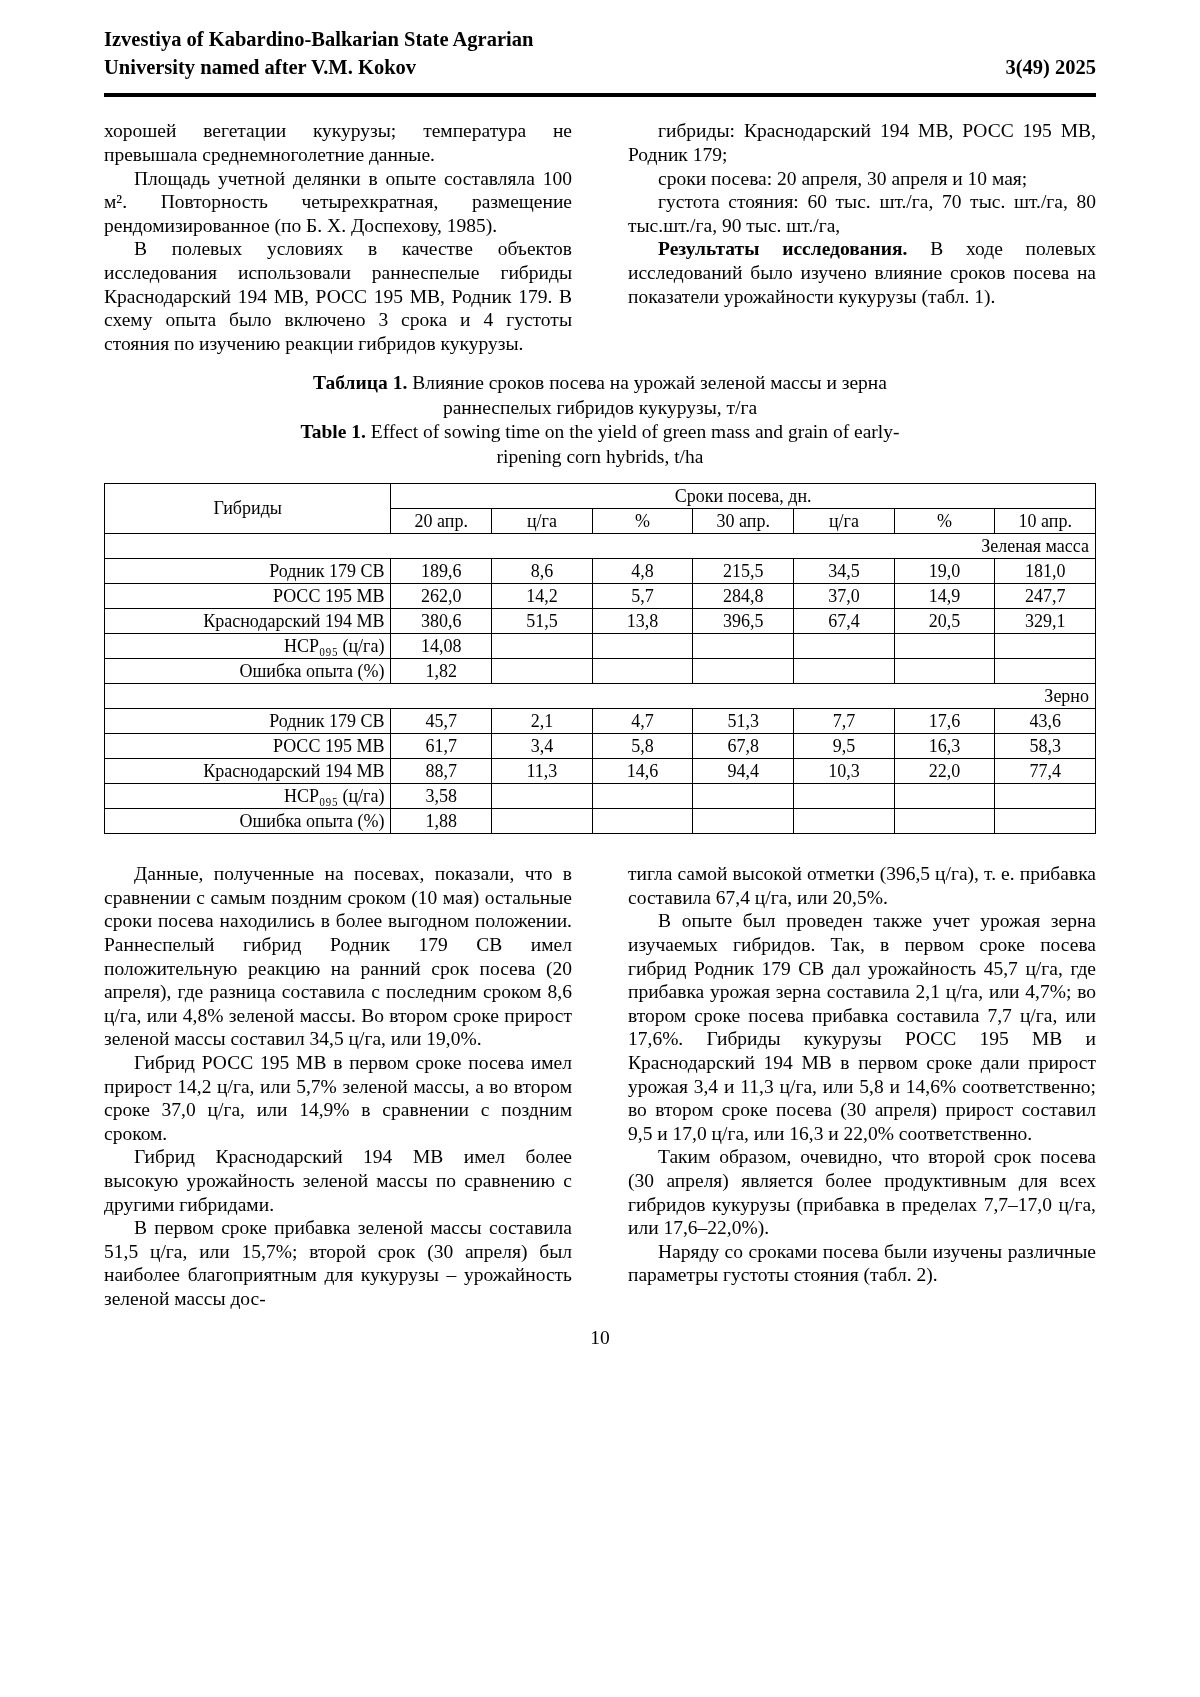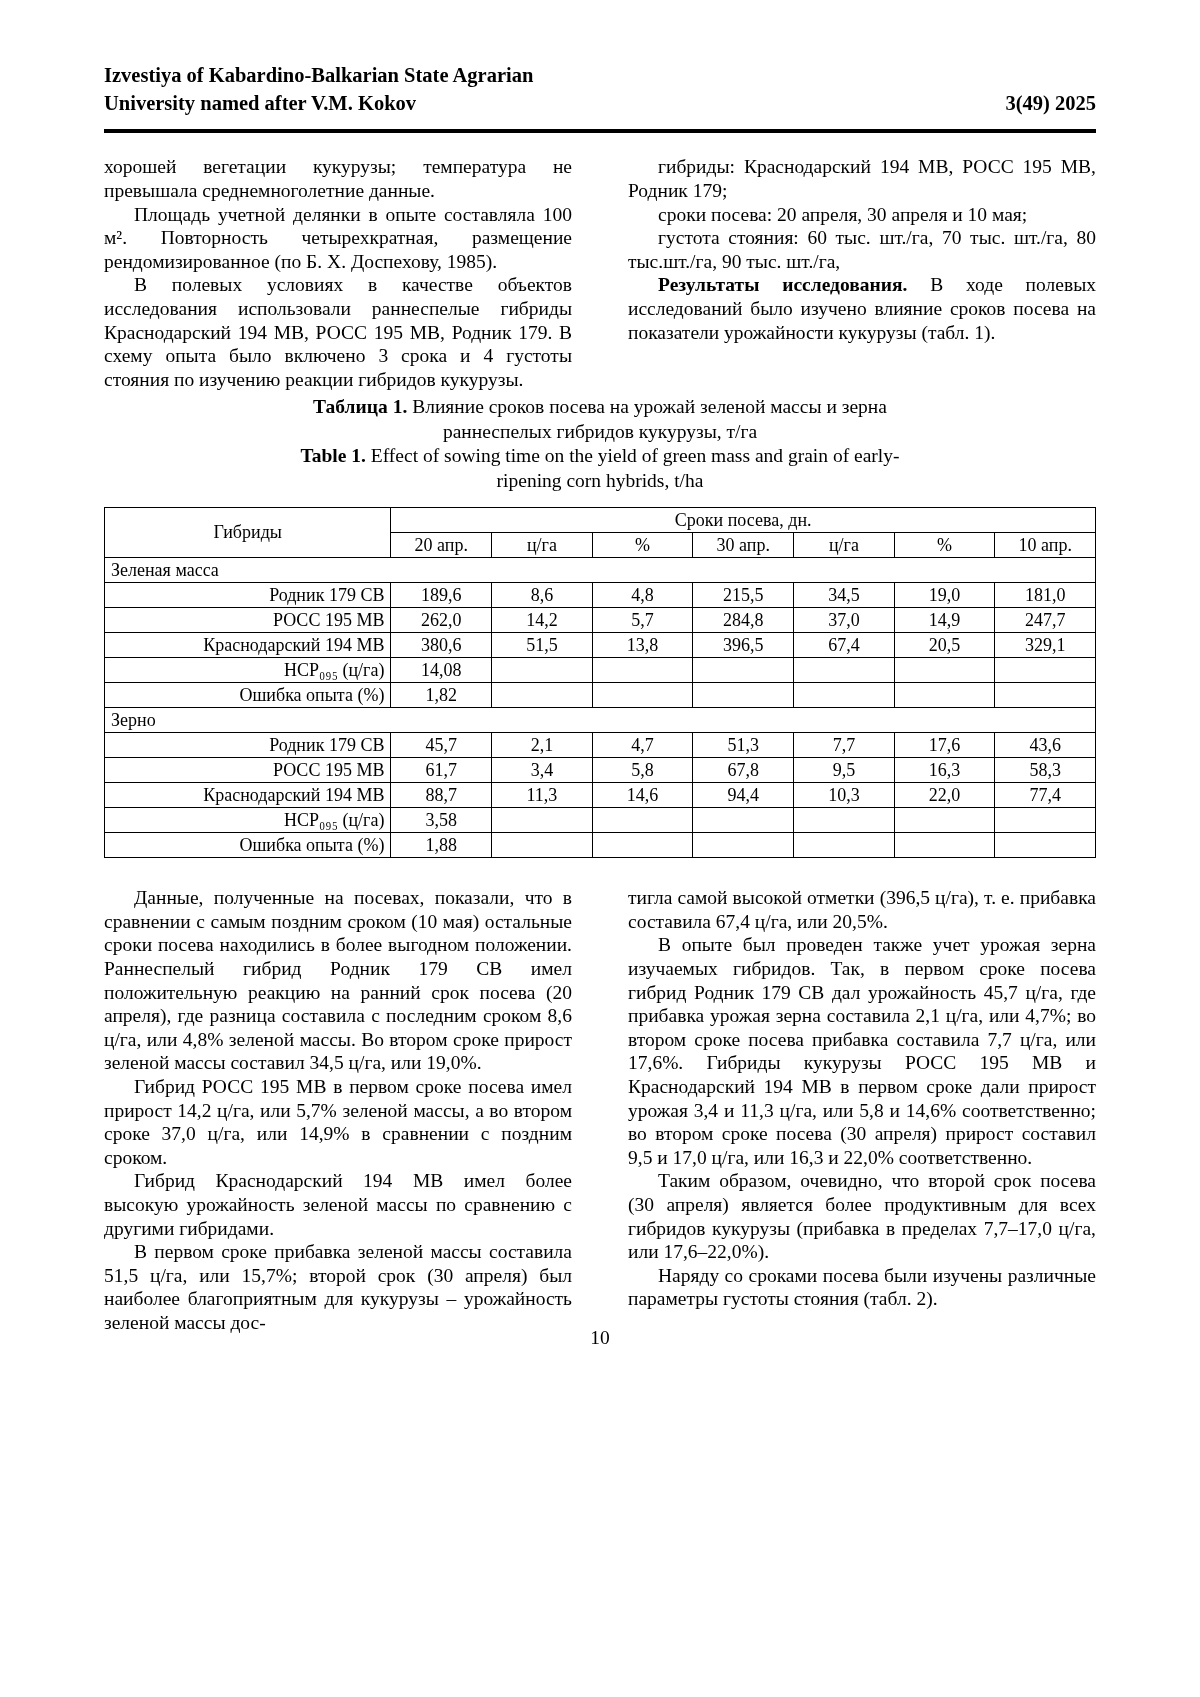--- a/index.html
+++ b/index.html
@@ -4,21 +4,21 @@
 <style>
   * { box-sizing: border-box; }
   html, body { margin: 0; padding: 0; background: #ffffff; }
   .page {
     width: 1200px;
     height: 1385px;
     margin: 0 auto;
     background: #ffffff;
     color: #000000;
     font-family: "Liberation Serif", "DejaVu Serif", serif;
-    padding: 62px 104px 0 104px;
+    padding: 26px 104px 0 104px;
     position: relative;
   }
   .journal-header {
     font-weight: bold;
     font-size: 20.5px;
     line-height: 1.35;
   }
   .journal-line2 {
     display: flex;
     justify-content: space-between;
@@ -35,40 +35,40 @@
     font-size: 19.5px;
     line-height: 23.6px;
     text-align: justify;
   }
   .column p { margin: 0; }
   .column p.indent { text-indent: 30px; }
   .caption {
     text-align: center;
     font-size: 19.5px;
     line-height: 24.5px;
-    margin: 4px auto 14px auto;
+    margin: 16px auto 14px auto;
     max-width: 640px;
   }
   .caption p { margin: 0; }
   table.results {
     width: 100%;
     border-collapse: collapse;
     font-size: 18px;
     margin-top: 6px;
   }
   .results th, .results td {
     border: 1.6px solid #000000;
     padding: 1px 6px;
     height: 25px;
     font-weight: normal;
   }
   .results th { text-align: center; }
   .results td.val { text-align: center; }
   .results td.name { text-align: right; padding-left: 9px; }
-  .results td.section { text-align: left; }
+  .results td.section { text-align: right; }
   .discussion { margin-top: 28px; }
   .page-footer {
     position: absolute;
     left: 0; right: 0;
     bottom: 36px;
     text-align: center;
     font-size: 19.5px;
   }
 </style>
 </head>

